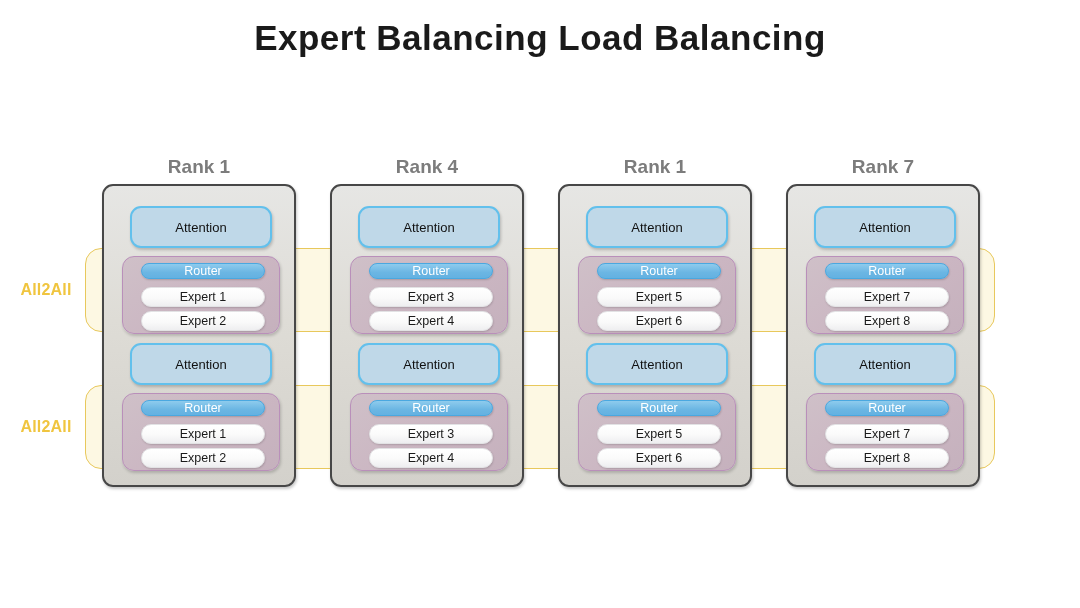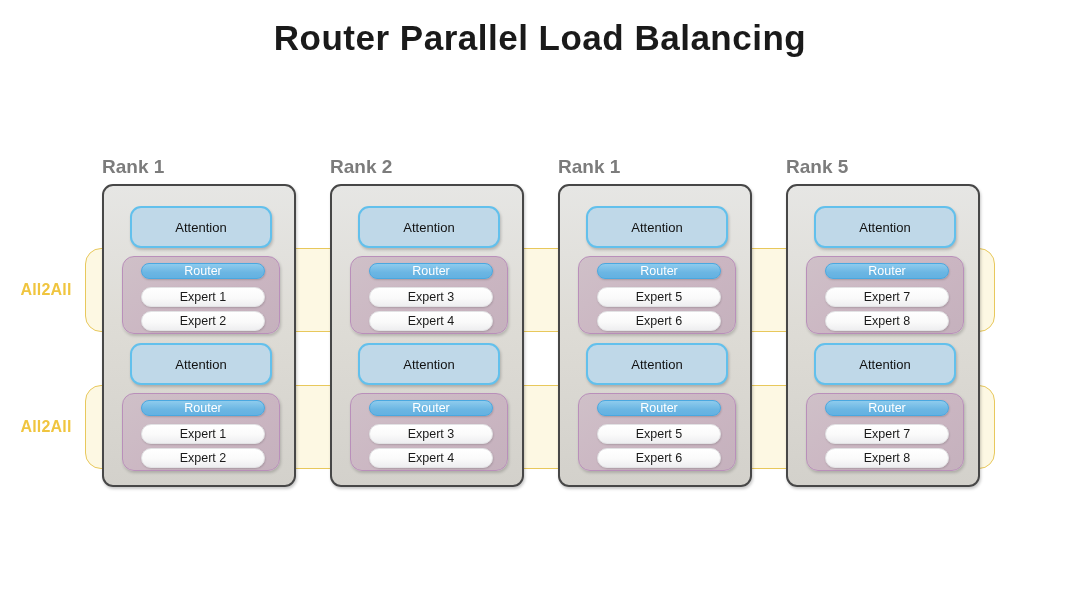--- a/index.html
+++ b/index.html
@@ -67,21 +67,21 @@
     top: 184px;
     width: 194px;
     height: 303px;
     z-index: 2;
   }
   .rank-label {
     position: absolute;
     left: 0;
     top: -28px;
     width: 194px;
-    text-align: left;
+    text-align: center;
     font-size: 19px;
     font-weight: bold;
     color: #7c7c7c;
   }
   .rank-box {
     position: absolute;
     left: 0; top: 0;
     width: 194px;
     height: 303px;
     box-sizing: border-box;
@@ -157,21 +157,21 @@
     text-align: center;
   }
   .expert-1 { top: 30px; }
   .expert-2 { top: 54px; }
 </style>
 </head>
 <body>
 
 <div id="stage">
 
-  <div class="title">Router Parallel Load Balancing</div>
+  <div class="title">Expert Balancing Load Balancing</div>
 
   <div id="bands-layer">
       <div class="a2a-band" style="top: 248px;"></div>
       <div class="a2a-label" style="top: 281px;">All2All</div>
       <div class="a2a-band" style="top: 385px;"></div>
       <div class="a2a-label" style="top: 418px;">All2All</div>
     </div>
 
   <div id="ranks-layer">
       <div class="rank-col" style="left: 102px;">
@@ -199,21 +199,21 @@
             <div class="expert expert-1">Expert 3</div>
             <div class="expert expert-2">Expert 4</div>
           </div>
           <div class="attn" style="top: 157px;">Attention</div>
           <div class="moe" style="top: 207px;">
             <div class="router">Router</div>
             <div class="expert expert-1">Expert 3</div>
             <div class="expert expert-2">Expert 4</div>
           </div>
         </div>
-        <div class="rank-label">Rank 2</div>
+        <div class="rank-label">Rank 4</div>
       </div>
       <div class="rank-col" style="left: 558px;">
         <div class="rank-box">
           <div class="attn" style="top: 20px;">Attention</div>
           <div class="moe" style="top: 70px;">
             <div class="router">Router</div>
             <div class="expert expert-1">Expert 5</div>
             <div class="expert expert-2">Expert 6</div>
           </div>
           <div class="attn" style="top: 157px;">Attention</div>
@@ -233,17 +233,17 @@
             <div class="expert expert-1">Expert 7</div>
             <div class="expert expert-2">Expert 8</div>
           </div>
           <div class="attn" style="top: 157px;">Attention</div>
           <div class="moe" style="top: 207px;">
             <div class="router">Router</div>
             <div class="expert expert-1">Expert 7</div>
             <div class="expert expert-2">Expert 8</div>
           </div>
         </div>
-        <div class="rank-label">Rank 5</div>
+        <div class="rank-label">Rank 7</div>
       </div>
     </div>
 
 </div>
 
 </body></html>

